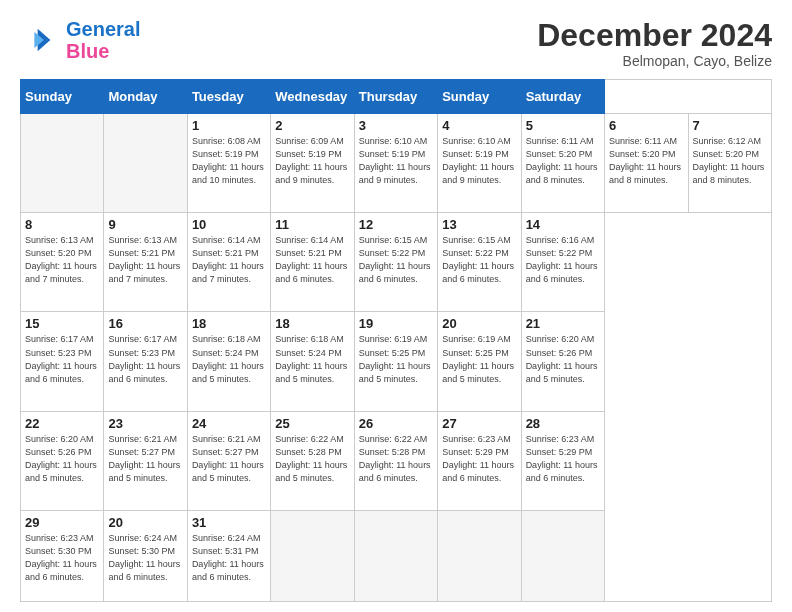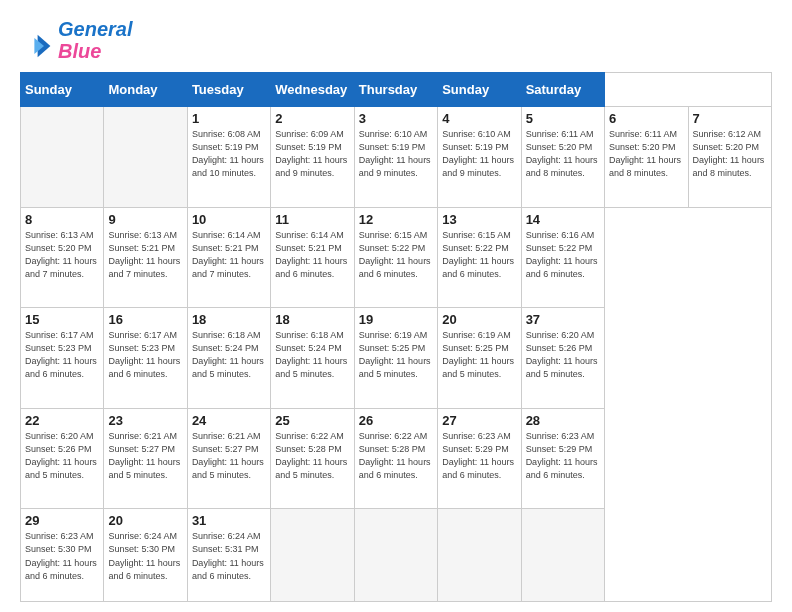--- a/index.html
+++ b/index.html
@@ -18,23 +18,22 @@
       flex-direction: column;
     }
     .header {
       display: flex;
       justify-content: space-between;
       align-items: flex-start;
       margin-bottom: 10px;
     }
     .logo {
       display: flex;
-      align-items: flex-end;
-      gap: 6px;
-      font-style: italic;
+      align-items: center;
+      gap: 14px;
     }
     .logo-text {
       font-size: 20px;
       font-weight: bold;
       color: #333;
       line-height: 1.1;
     }
     .logo-text span {
       color: #1a73c8;
     }
@@ -107,20 +106,24 @@
     <div class="logo">
       <svg class="logo-icon" viewBox="0 0 40 40" width="40" height="40">
         <polygon points="22,6 38,20 22,34" fill="#1a6bbf"></polygon>
         <polygon points="18,10 30,20 18,30" fill="#5aafef"></polygon>
       </svg>
       <div class="logo-text">
         <span>General</span><br>
         <span style="color:#ec4899">Blue</span>
       </div>
     </div>
+    <div class="title-block">
+      <div class="month-title">December 2024</div>
+      <div class="subtitle">Belmopan, Cayo, Belize</div>
+    </div>
   </div>
 
   <table class="calendar" id="calendar-table">
     <thead>
       <tr id="calendar-header-row">
           <th>Sunday</th>
           <th>Monday</th>
           <th>Tuesday</th>
           <th>Wednesday</th>
           <th>Thursday</th>
@@ -169,21 +172,21 @@
           <td><span class="day-num">16</span>
 <span class="day-info">Sunrise: 6:17 AM<br>Sunset: 5:23 PM<br>Daylight: 11 hours and 6 minutes.</span></td>
           <td><span class="day-num">18</span>
 <span class="day-info">Sunrise: 6:18 AM<br>Sunset: 5:24 PM<br>Daylight: 11 hours and 5 minutes.</span></td>
           <td><span class="day-num">18</span>
 <span class="day-info">Sunrise: 6:18 AM<br>Sunset: 5:24 PM<br>Daylight: 11 hours and 5 minutes.</span></td>
           <td><span class="day-num">19</span>
 <span class="day-info">Sunrise: 6:19 AM<br>Sunset: 5:25 PM<br>Daylight: 11 hours and 5 minutes.</span></td>
           <td><span class="day-num">20</span>
 <span class="day-info">Sunrise: 6:19 AM<br>Sunset: 5:25 PM<br>Daylight: 11 hours and 5 minutes.</span></td>
-          <td><span class="day-num">37</span>
+          <td><span class="day-num">21</span>
 <span class="day-info">Sunrise: 6:20 AM<br>Sunset: 5:26 PM<br>Daylight: 11 hours and 5 minutes.</span></td>
         </tr>
         <tr>
           <td><span class="day-num">22</span>
 <span class="day-info">Sunrise: 6:20 AM<br>Sunset: 5:26 PM<br>Daylight: 11 hours and 5 minutes.</span></td>
           <td><span class="day-num">23</span>
 <span class="day-info">Sunrise: 6:21 AM<br>Sunset: 5:27 PM<br>Daylight: 11 hours and 5 minutes.</span></td>
           <td><span class="day-num">24</span>
 <span class="day-info">Sunrise: 6:21 AM<br>Sunset: 5:27 PM<br>Daylight: 11 hours and 5 minutes.</span></td>
           <td><span class="day-num">25</span>

